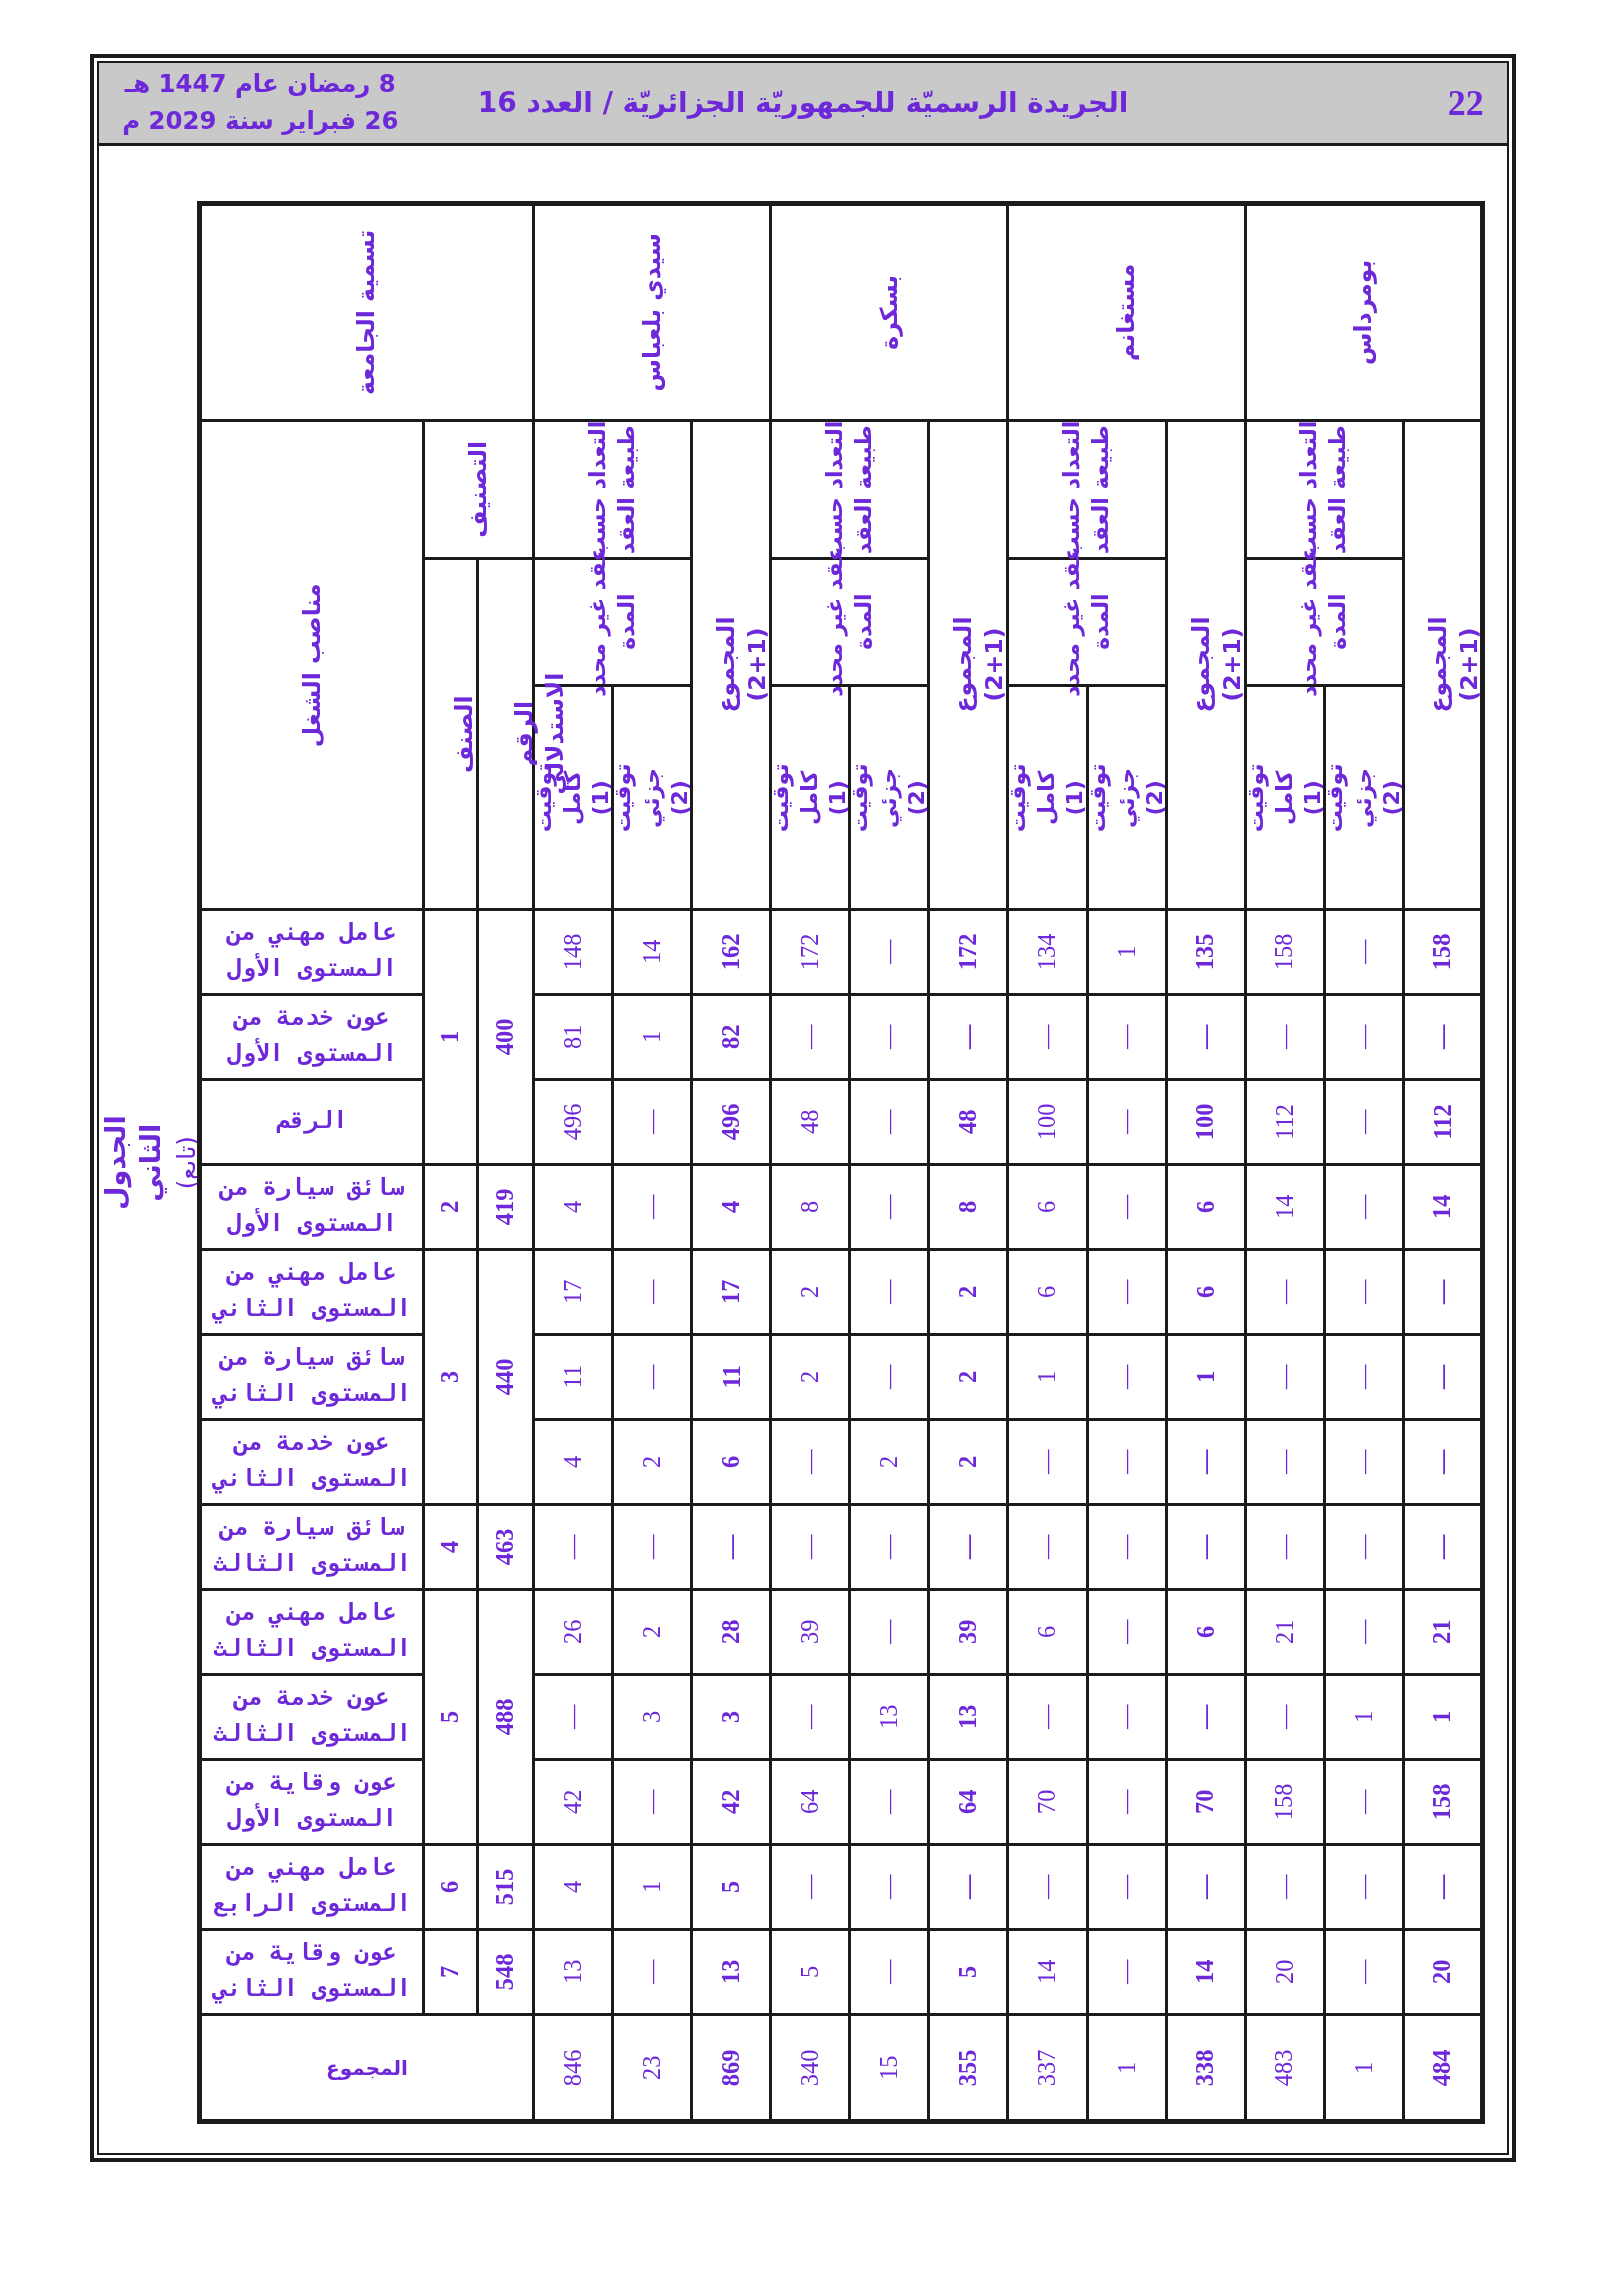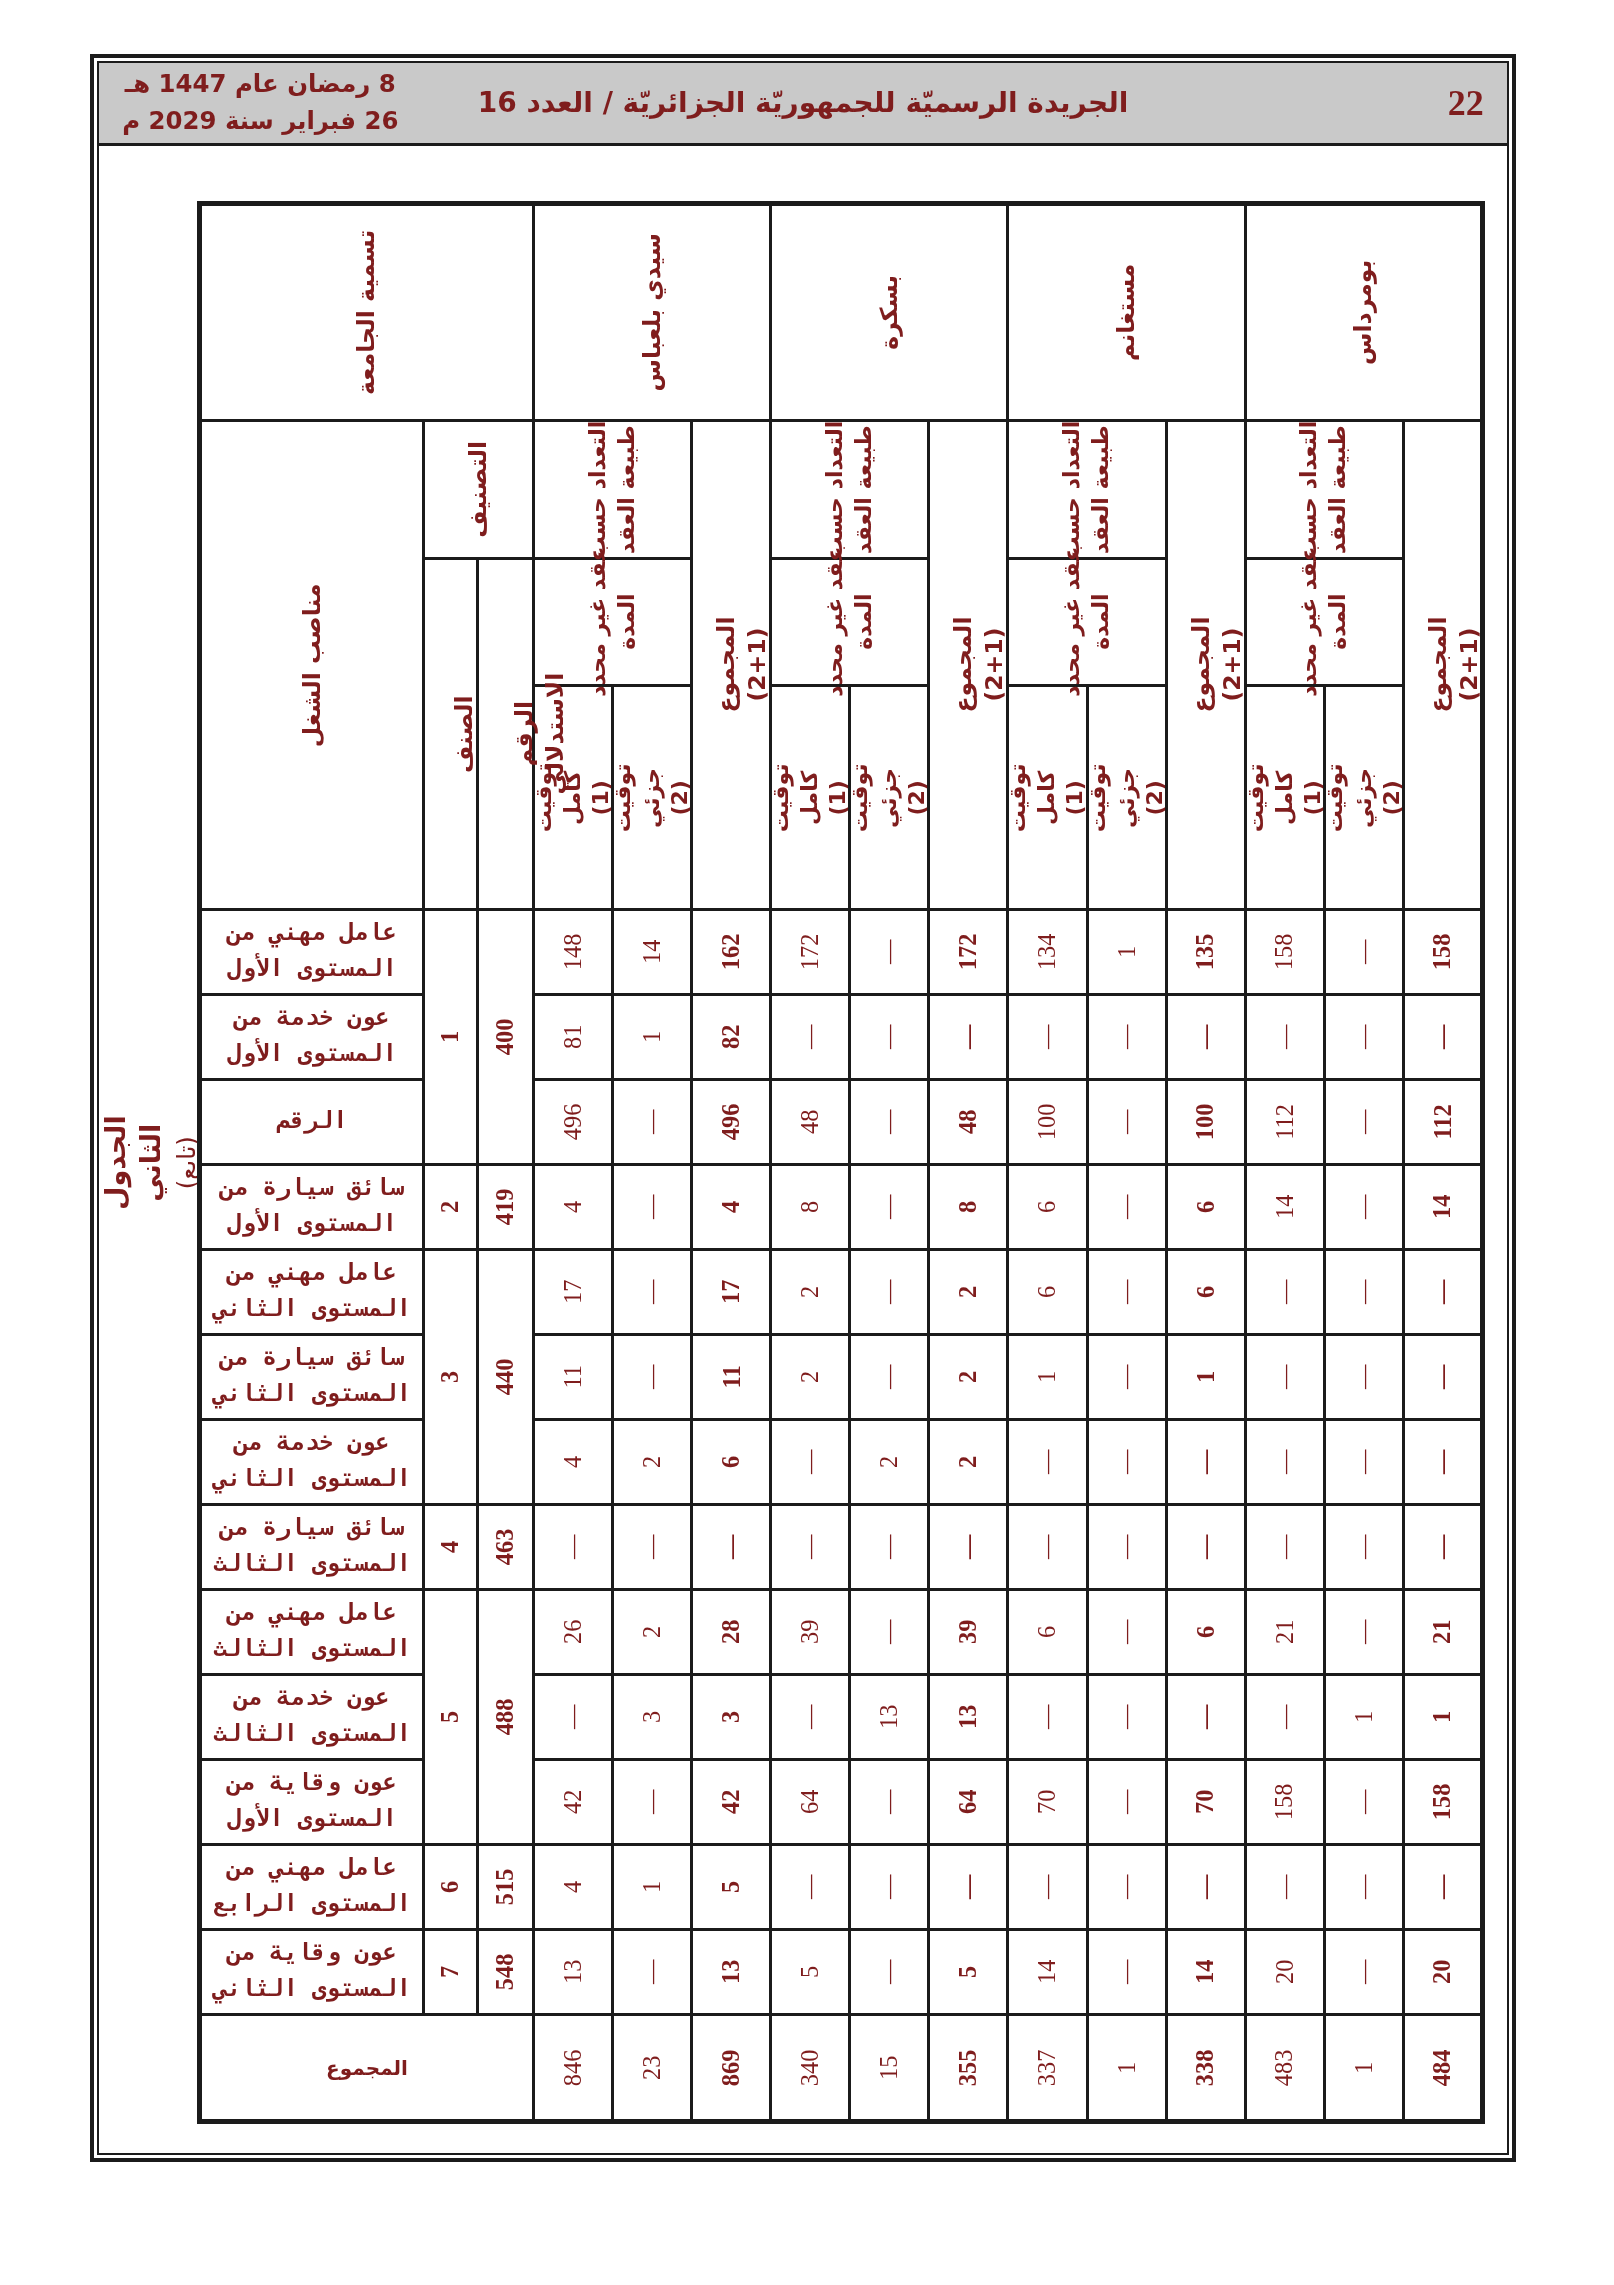--- a/index.html
+++ b/index.html
@@ -1,17 +1,17 @@
 <!DOCTYPE html>
 <html lang="ar" style="font-size:14.5px"><head>
 <meta charset="utf-8">
 <style>
   html,body{margin:0;padding:0;background:#ffffff;}
   .page{position:relative;width:1615px;height:2285px;background:#ffffff;
-        font-family:"DejaVu Sans",sans-serif;color:#7f1d1d;overflow:hidden;}
+        font-family:"DejaVu Sans",sans-serif;color:#6d28d9;overflow:hidden;}
   
   .frame-outer{position:absolute;left:90px;top:54px;width:1426px;height:2108px;
                border:4.5px solid #1b1b1b;box-sizing:border-box;padding:2.7px;}
   .frame-inner{width:100%;height:100%;border:2.7px solid #1b1b1b;box-sizing:border-box;}
   
   .masthead{height:83px;background:#c9c9c9;border-bottom:3.6px solid #1b1b1b;
             box-sizing:border-box;display:flex;align-items:center;justify-content:space-between;
             padding:0 23.5px;}
   .dates{direction:rtl;text-align:center;font-weight:bold;font-size:24.4px;line-height:1.5;white-space:pre-line;}
   .jtitle{direction:rtl;font-weight:bold;font-size:28px;position:absolute;left:50%;transform:translateX(-50%);white-space:nowrap;}

